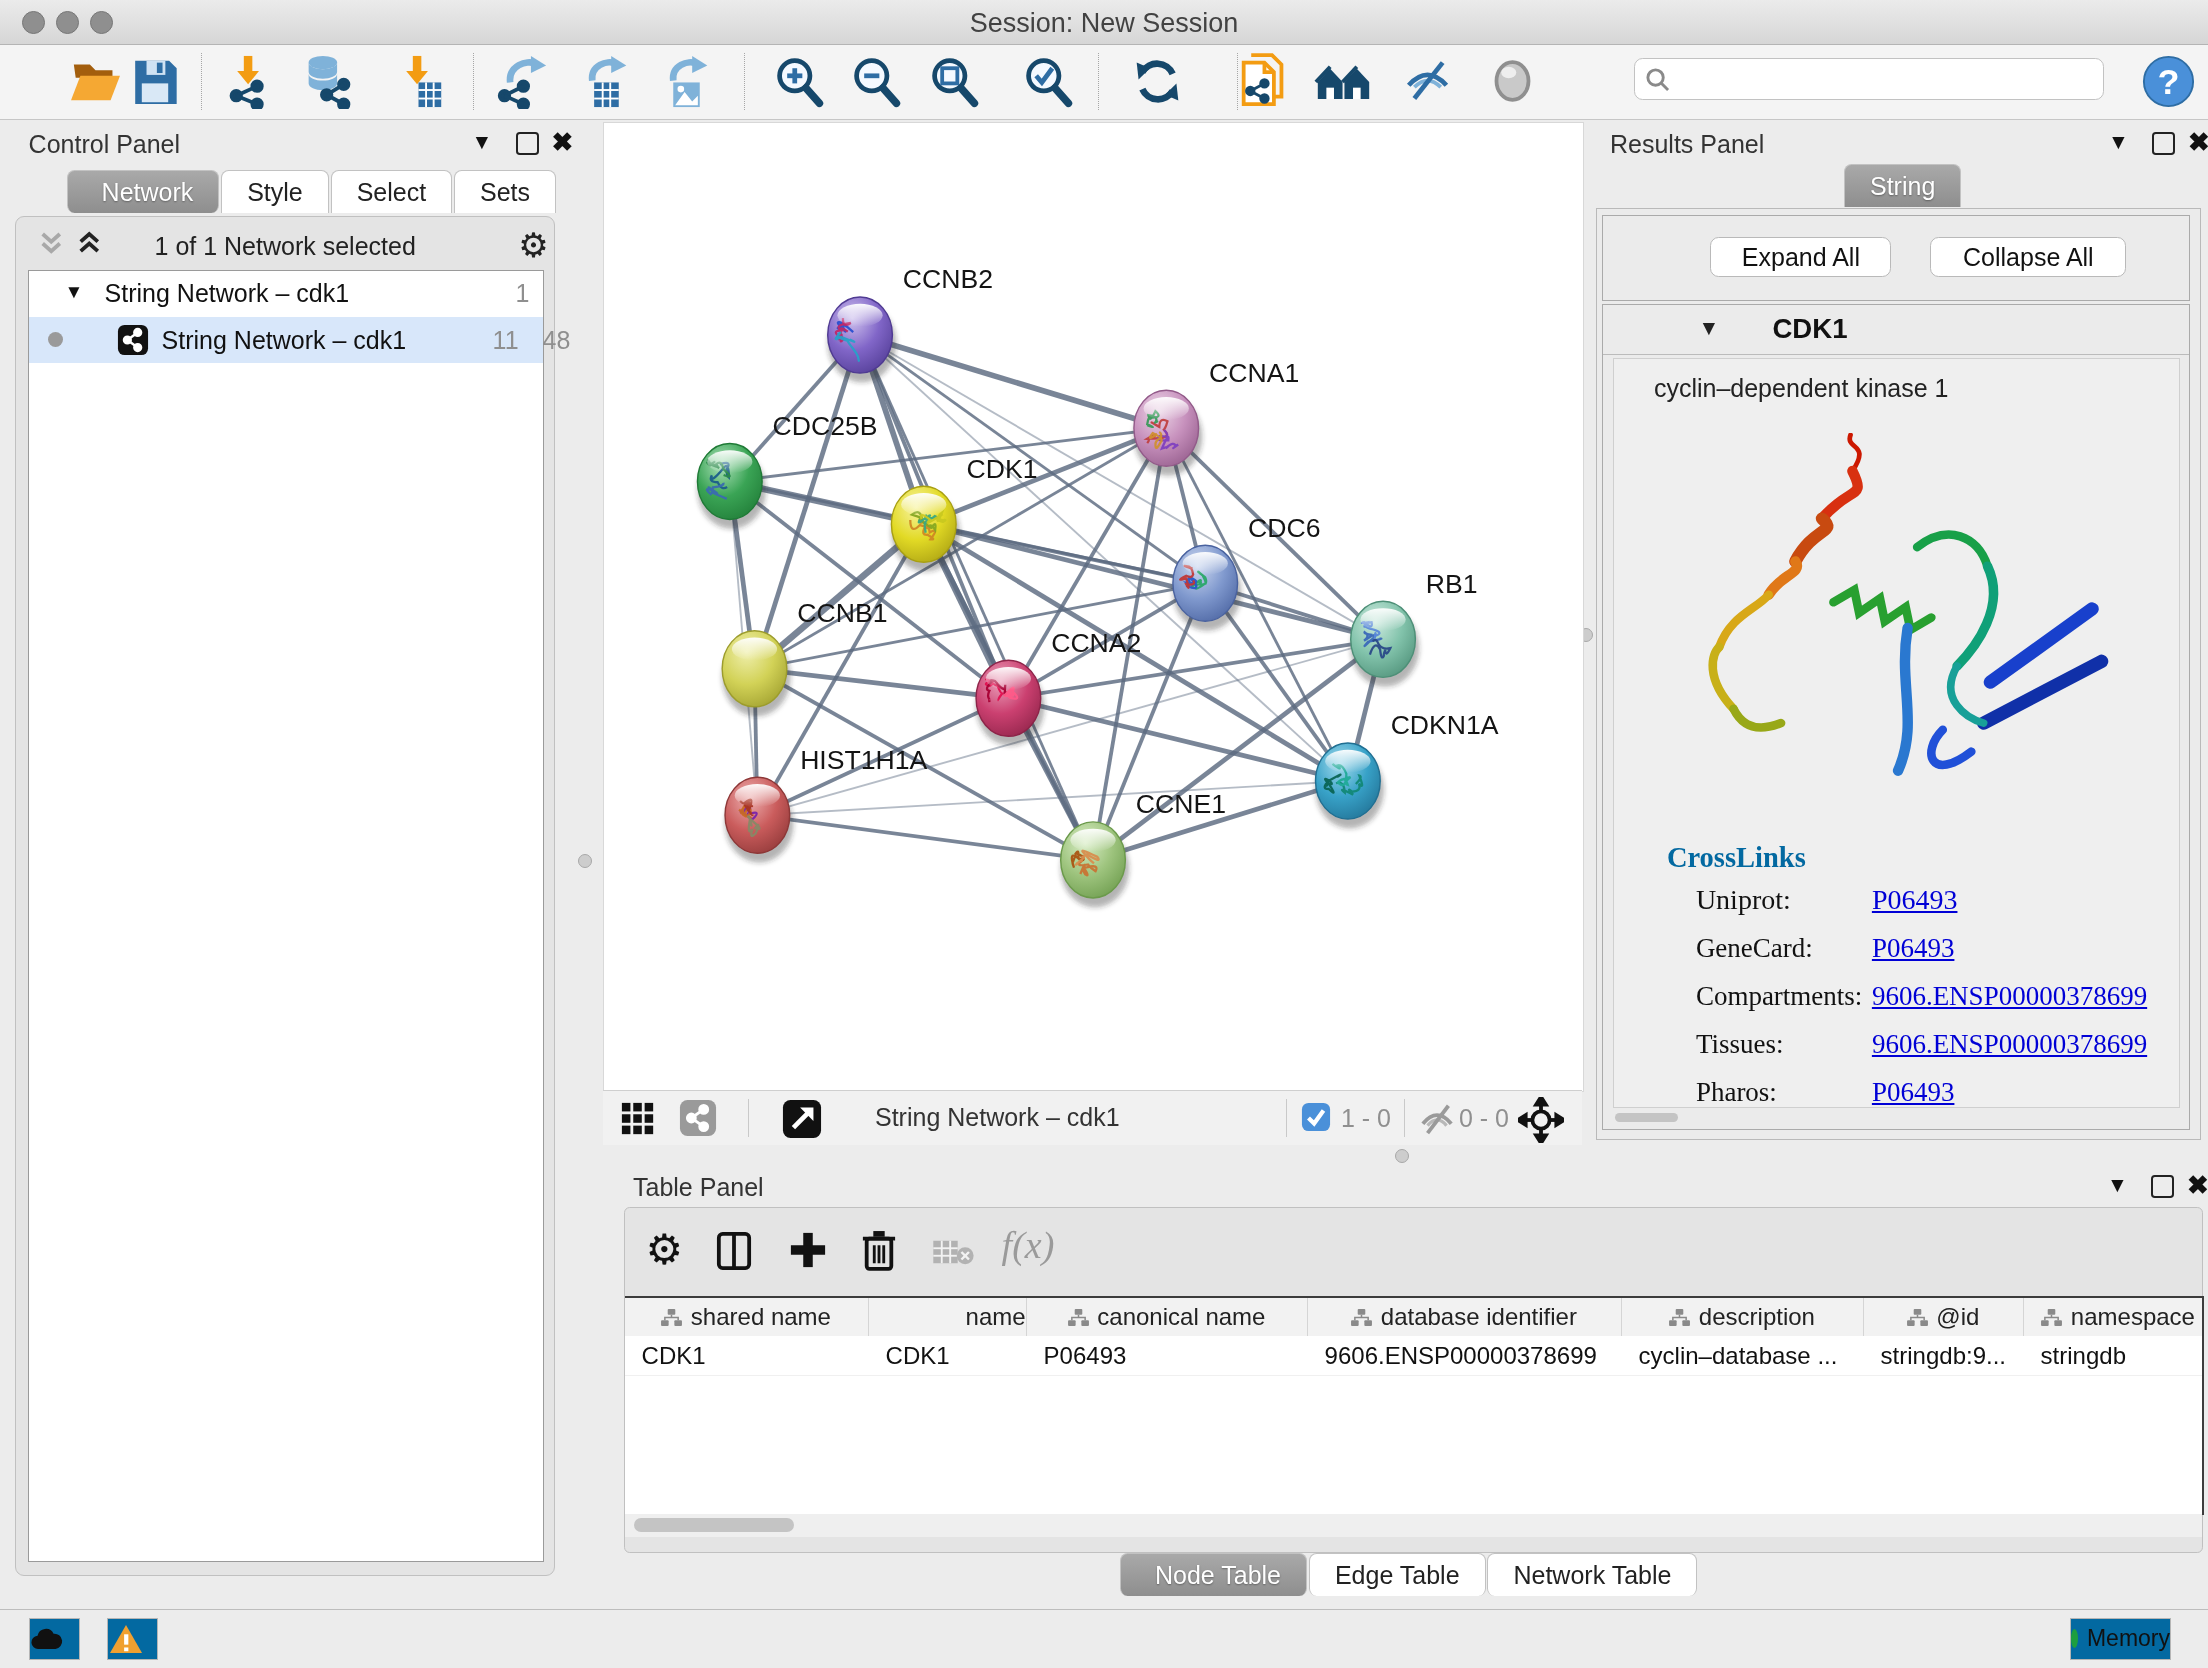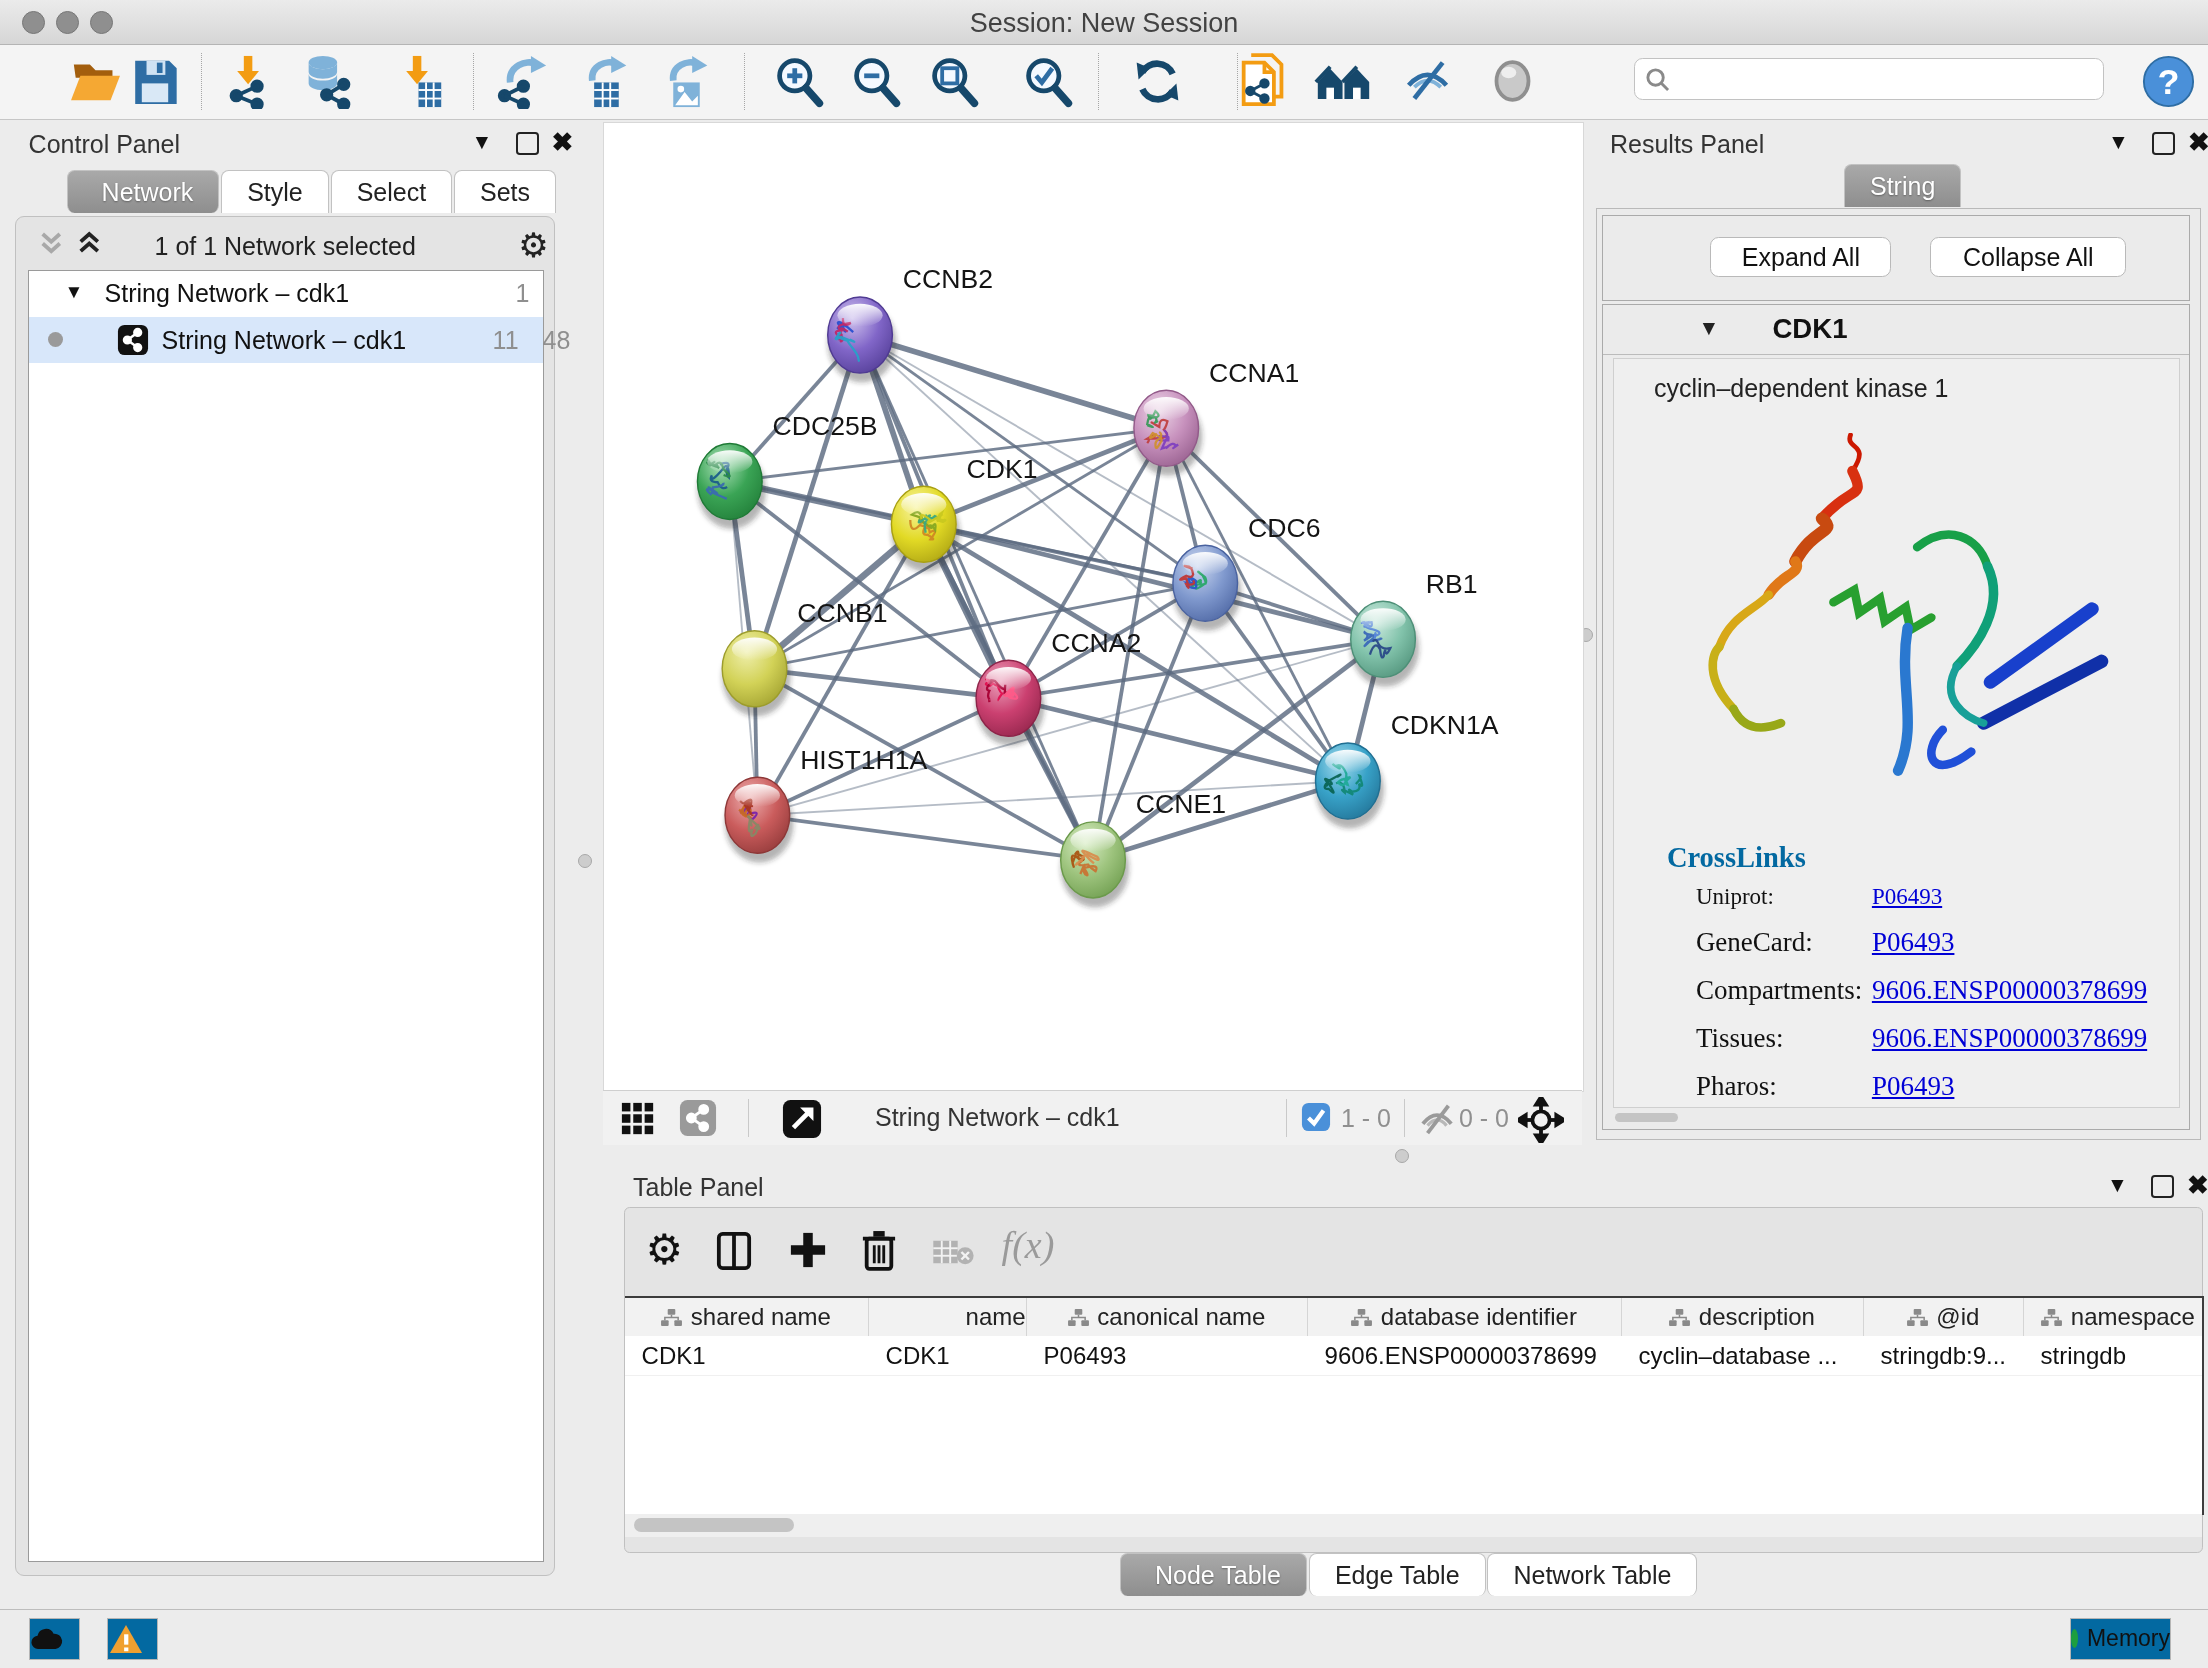--- a/index.html
+++ b/index.html
@@ -626,21 +626,21 @@
               <path d="M322 140 C342 182 310 225 290 245" stroke="#10a078" stroke-width="10"></path>
               <path d="M238 205 C228 265 250 305 228 355" stroke="#2a78d0" stroke-width="11"></path>
               <path d="M432 185 L325 262" stroke="#1840cc" stroke-width="14"></path>
               <path d="M442 240 L318 305" stroke="#1030a8" stroke-width="14"></path>
               <path d="M305 335 C262 368 252 335 275 312" stroke="#2050d8" stroke-width="9"></path>
               <path d="M290 245 C270 280 300 300 318 305" stroke="#18a098" stroke-width="8"></path>
             </g>
           </svg>
           <div class="abs serif" style="left:53px;top:483px;font-size:28.5px;font-weight:bold;color:#0369a1">CrossLinks</div>
           <div class="abs" id="xlinks" style="left:82px;top:525px;width:476px">
-              <div style="display: flex; margin-bottom: 17px; font-size: 23px;">
+              <div style="display: flex; margin-bottom: 17px; font-size: 28px;">
                 <span class="serif" style="width: 176px; color: rgb(17, 17, 17);">Uniprot:</span>
                 <a class="xlink" href="#">P06493</a>
               </div>
               <div style="display: flex; margin-bottom: 17px; font-size: 27px;">
                 <span class="serif" style="width: 176px; color: rgb(17, 17, 17);">GeneCard:</span>
                 <a class="xlink" href="#">P06493</a>
               </div>
               <div style="display: flex; margin-bottom: 17px; font-size: 27px;">
                 <span class="serif" style="width: 176px; color: rgb(17, 17, 17);">Compartments:</span>
                 <a class="xlink" href="#">9606.ENSP00000378699</a>

